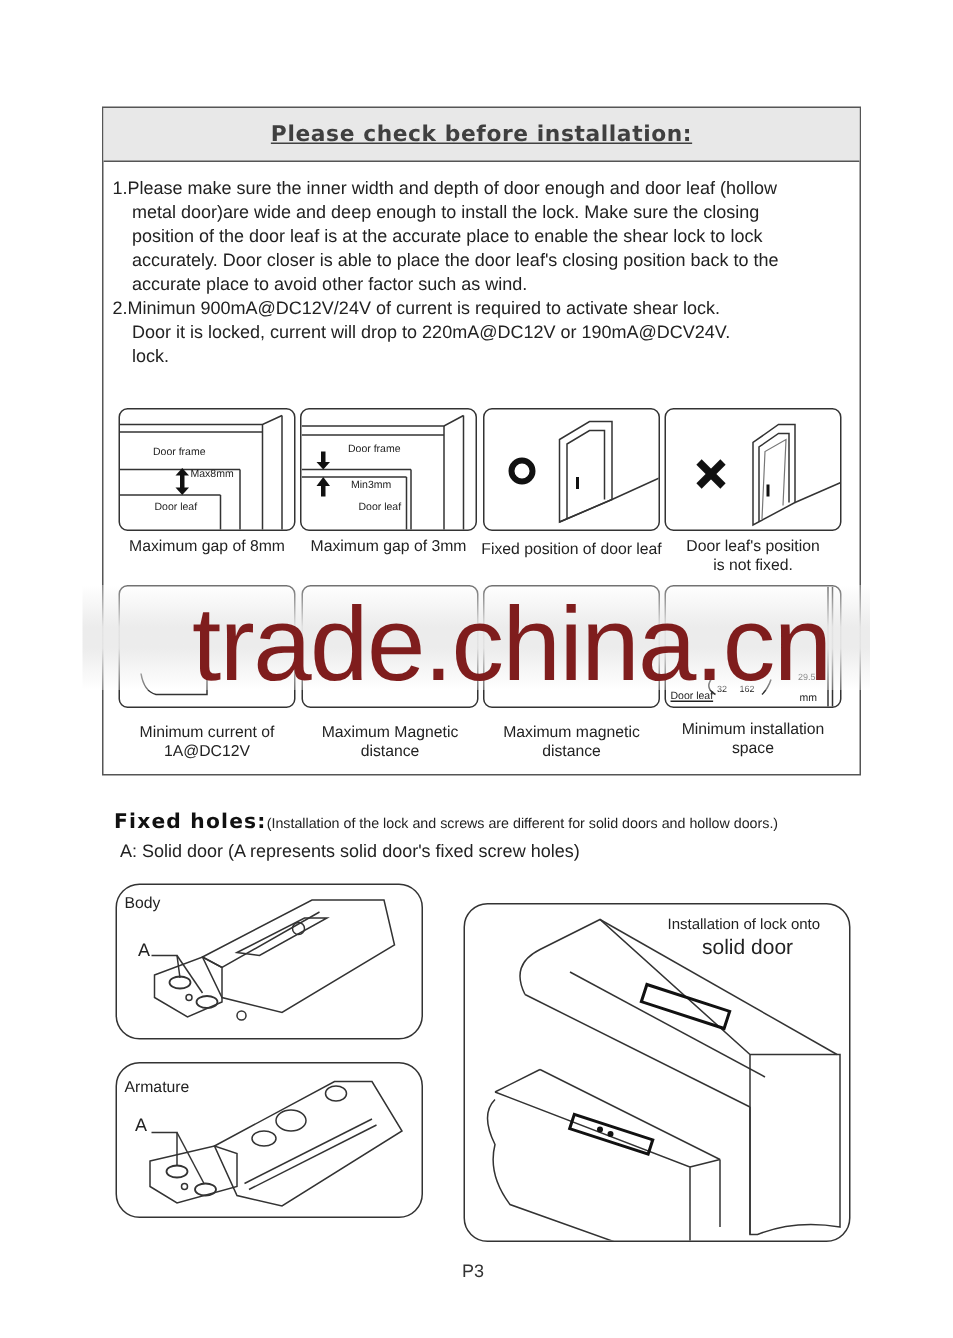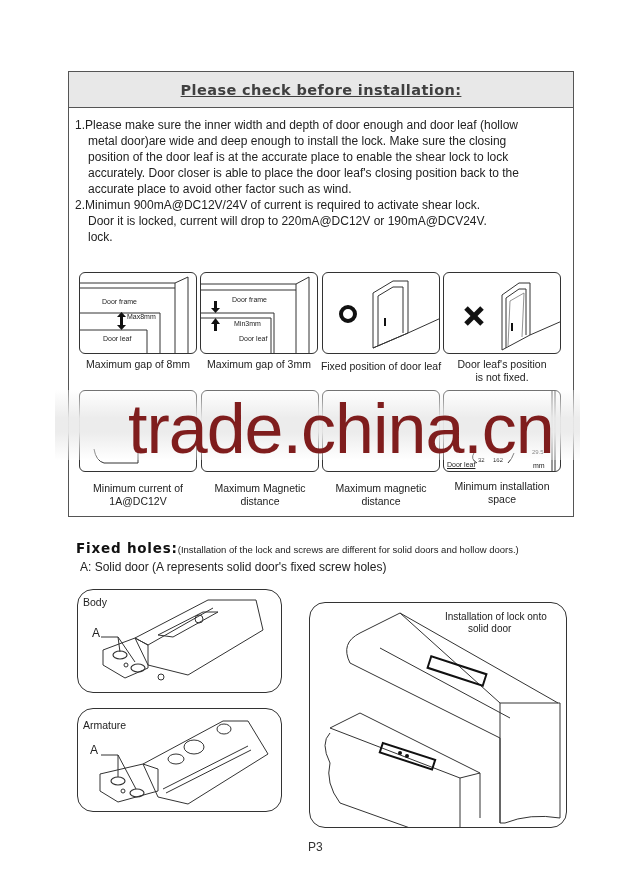--- a/index.html
+++ b/index.html
@@ -213,16 +213,16 @@
     <path d="M20,130 Q10,140 20,160 Q15,180 30,200 L100,225 L150,225 L150,175 L20,125" fill="none" stroke="#333" stroke-width="1"></path>
     <line x1="20" y1="125" x2="50" y2="110" stroke="#333" stroke-width="1"></line>
     <line x1="50" y1="110" x2="170" y2="170" stroke="#333" stroke-width="1"></line>
     <line x1="150" y1="175" x2="170" y2="170" stroke="#333" stroke-width="1"></line>
     <line x1="170" y1="170" x2="170" y2="215" stroke="#333" stroke-width="1"></line>
     <rect x="70" y="148" width="55" height="10" transform="rotate(18 97 153)" fill="none" stroke="#111" stroke-width="2"></rect>
     <circle cx="90" cy="150" r="2" fill="#111"></circle>
     <circle cx="97" cy="153" r="2" fill="#111"></circle>
   </svg>
   <span class="diagram-label" style="left:135px; top:8px; font-size:10px;">Installation of lock onto</span>
-  <span class="diagram-label" style="left:158px; top:20px; font-size:10px;">solid door</span>
+  <span class="diagram-label" style="left:158px; top:20px; font-size:14px;">solid door</span>
 </div>
 
 <div class="page-num">P3</div>
 
 </body></html>

